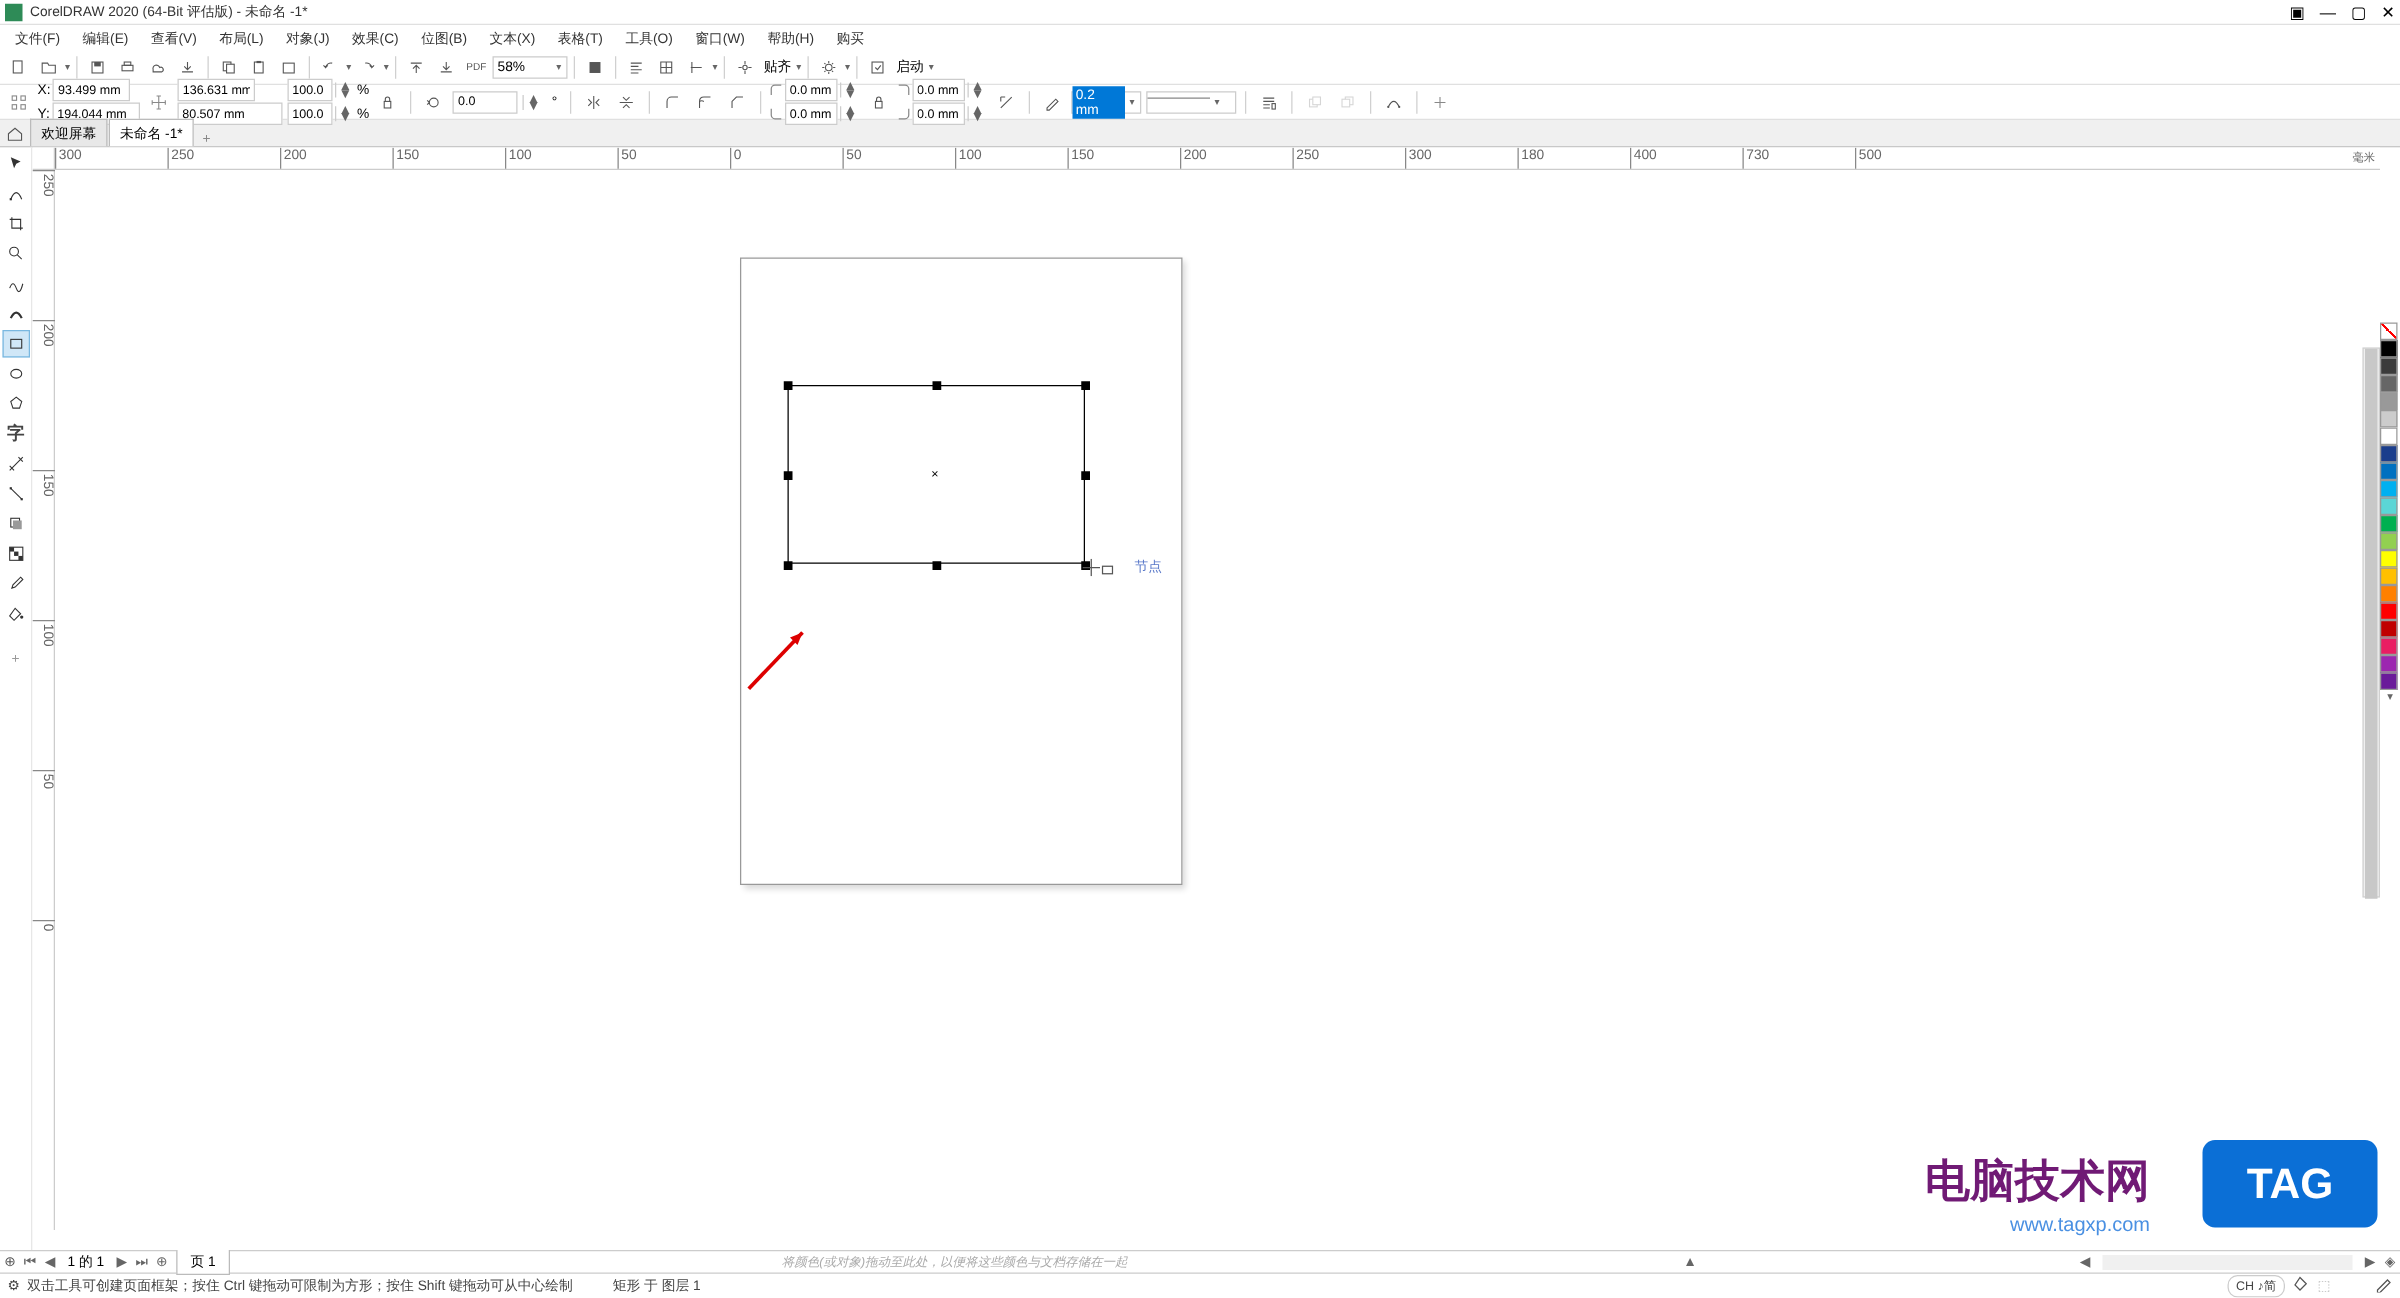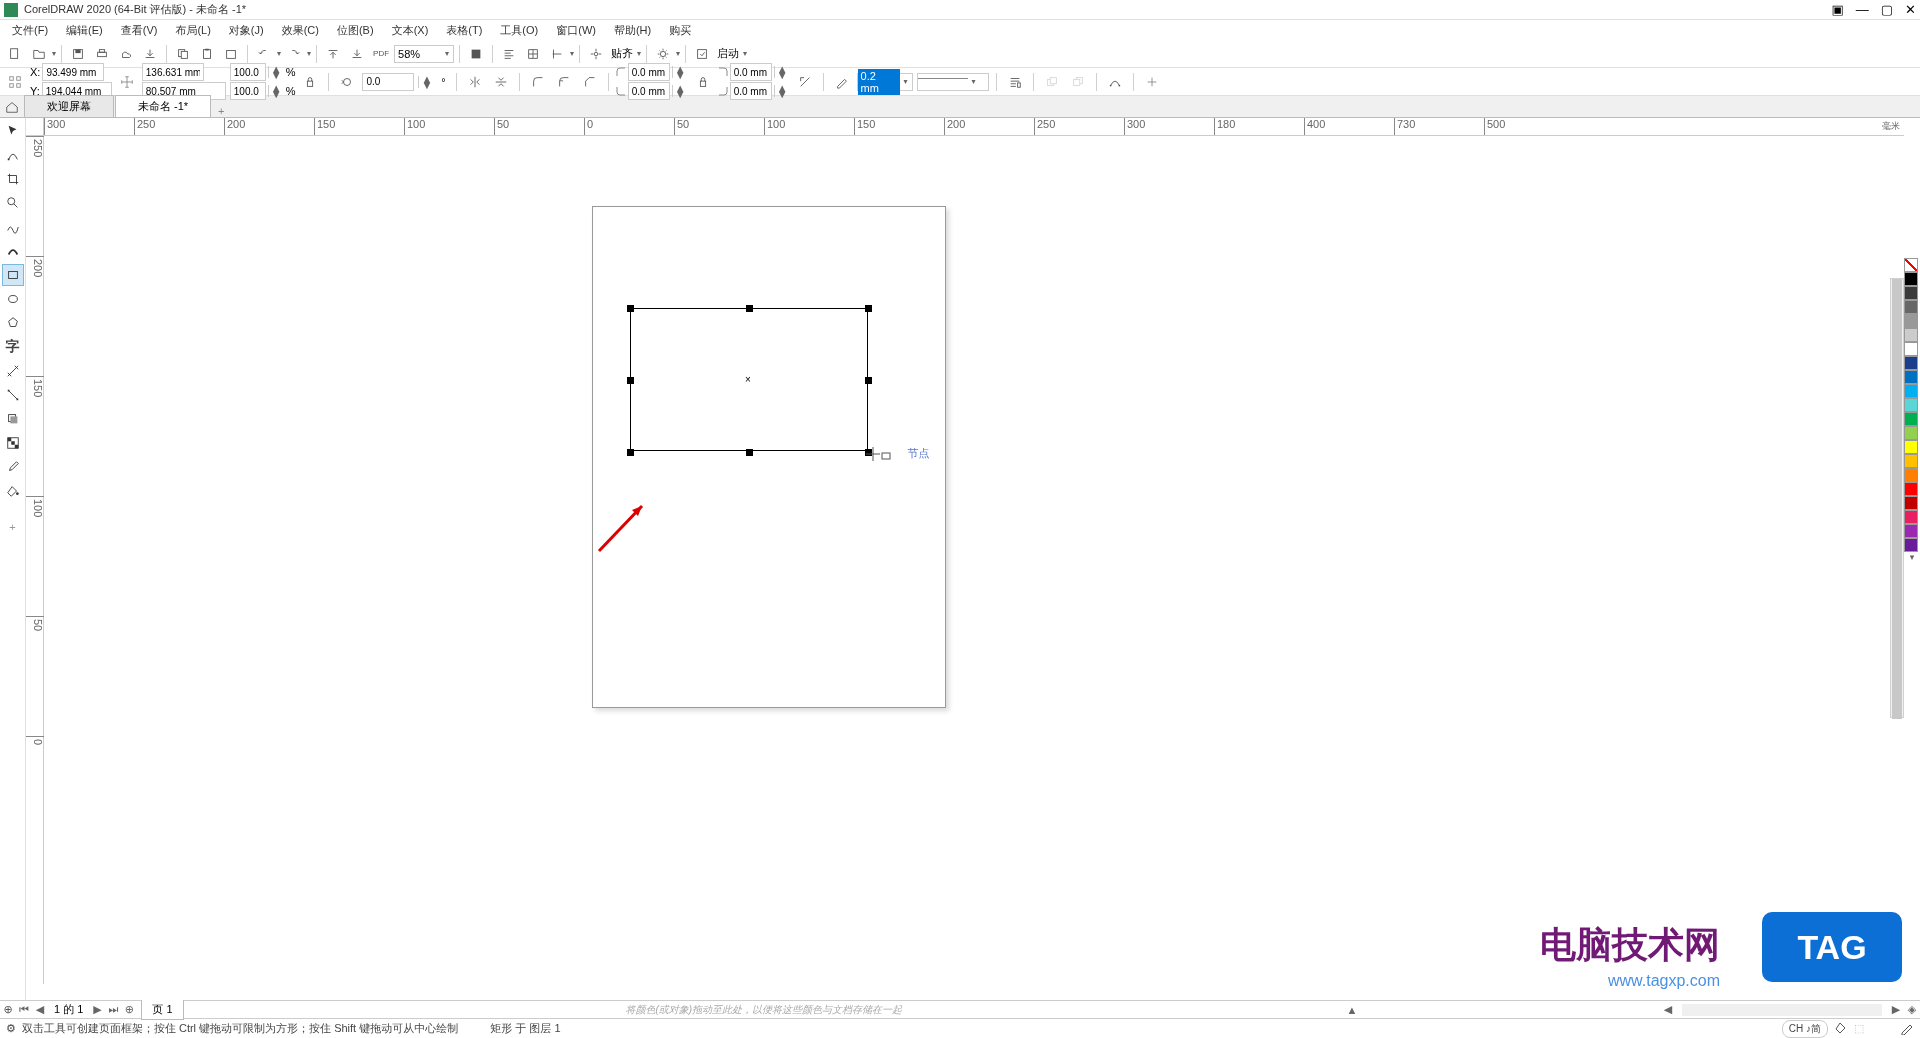--- a/index.html
+++ b/index.html
@@ -15,21 +15,21 @@
 .toolbar2 { height: 28px; background: #fff; display: flex; align-items: center; padding: 0 4px; gap: 4px; border-bottom: 1px solid #e0e0e0; }
 .tbtn { width: 22px; height: 22px; display: flex; align-items: center; justify-content: center; cursor: pointer; border-radius: 2px; color: #555; }
 .tbtn svg { width: 14px; height: 14px; }
 .sep { width: 1px; height: 18px; background: #d0d0d0; margin: 0 3px; }
 .input-field { height: 18px; border: 1px solid #ccc; background: #fff; padding: 0 3px; font-size: 10px; }
 .input-sel { background: #0078d7; color: #fff; }
 .dropdown { display: flex; align-items: center; border: 1px solid #ccc; height: 18px; background: #fff; }
 .dropdown .dd-arrow { width: 12px; text-align: center; font-size: 8px; color: #666; }
 .tabbar { height: 22px; background: #f0f0f0; display: flex; align-items: flex-end; border-bottom: 1px solid #bbb; }
 .tabbar .home-icon { width: 24px; height: 20px; display:flex; align-items:center; justify-content:center; color:#444; }
-.tabbar .tab { padding: 3px 22px; background: #e8e8e8; border: 1px solid #bbb; border-bottom: none; margin-right: 1px; cursor: pointer; font-size: 11px; margin-top: 24px; }
+.tabbar .tab { padding: 3px 8px; background: #e8e8e8; border: 1px solid #bbb; border-bottom: none; margin-right: 1px; cursor: pointer; font-size: 11px; margin-top: 24px; }
 .tabbar .tab.active { background: #fff; }
 .tabbar .newtab { width: 18px; text-align: center; color: #888; cursor: pointer; }
 .workspace { display: flex; height: calc(100% - 20px - 20px - 28px - 28px - 22px - 18px - 20px); }
 .toolbox { width: 26px; background: #fff; border-right: 1px solid #e0e0e0; display: flex; flex-direction: column; align-items: center; padding-top: 2px; gap: 2px; }
 .toolbox .tool { width: 22px; height: 22px; display: flex; align-items: center; justify-content: center; cursor: pointer; color: #444; }
 .toolbox .tool.active { background: #d0e7f7; border: 1px solid #7ab8e0; }
 .toolbox .tool svg { width: 14px; height: 14px; }
 .canvas-area { flex: 1; position: relative; background: #fff; overflow: hidden; }
 .ruler-h { position: absolute; top: 0; left: 18px; right: 16px; height: 18px; background: #fff; border-bottom: 1px solid #ccc; display: flex; font-size: 9px; color: #666; overflow: hidden; }
 .ruler-h .tick { position: absolute; top: 0; border-left: 1px solid #888; height: 18px; padding-left: 2px; }

